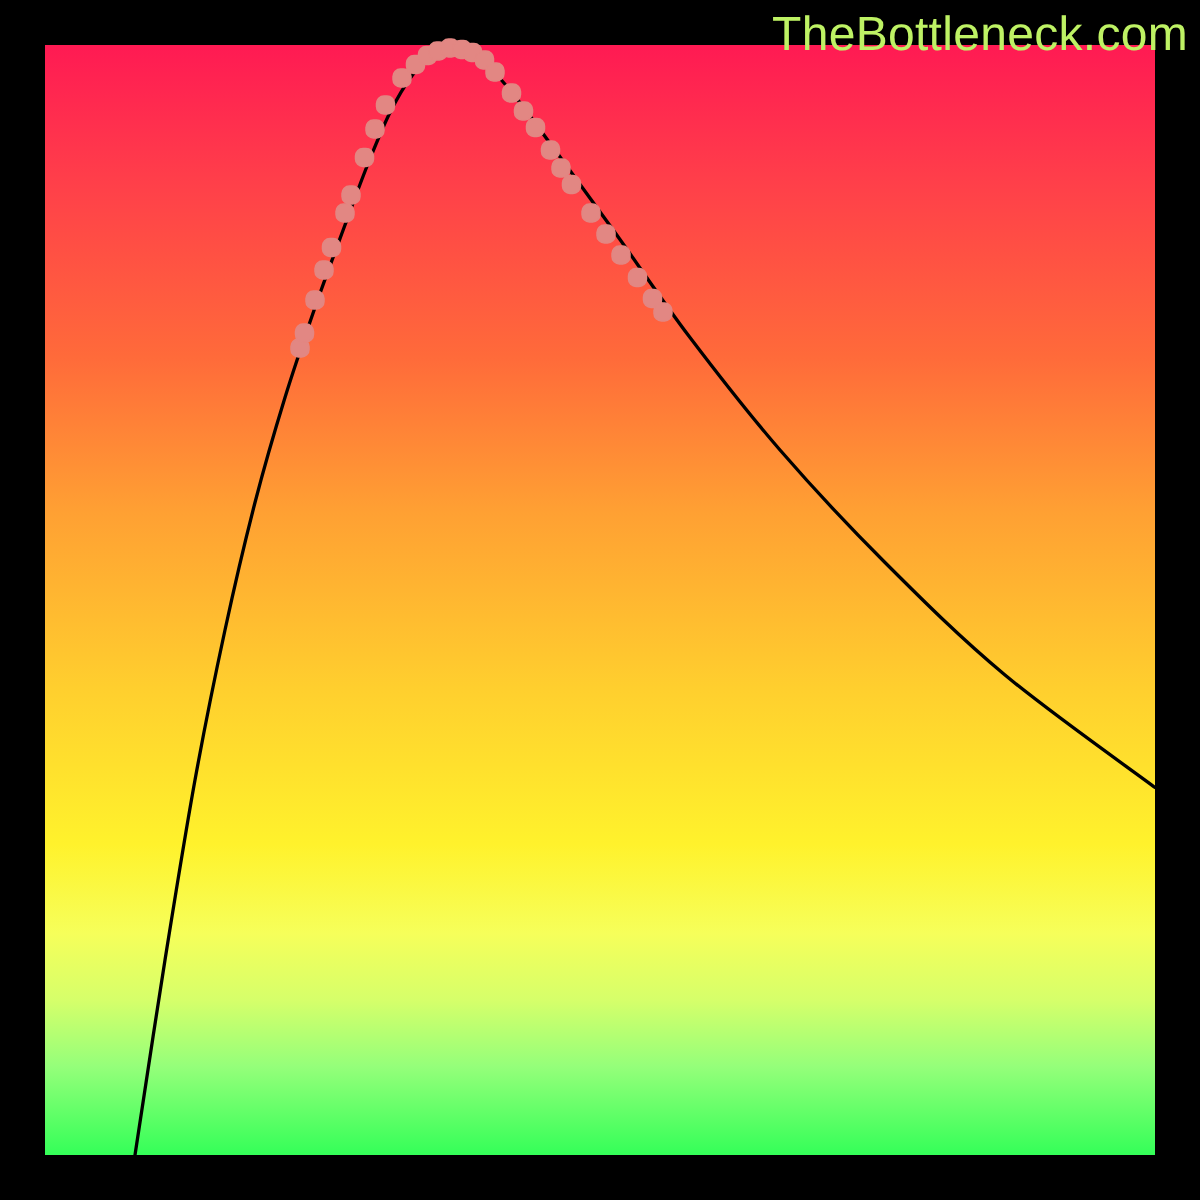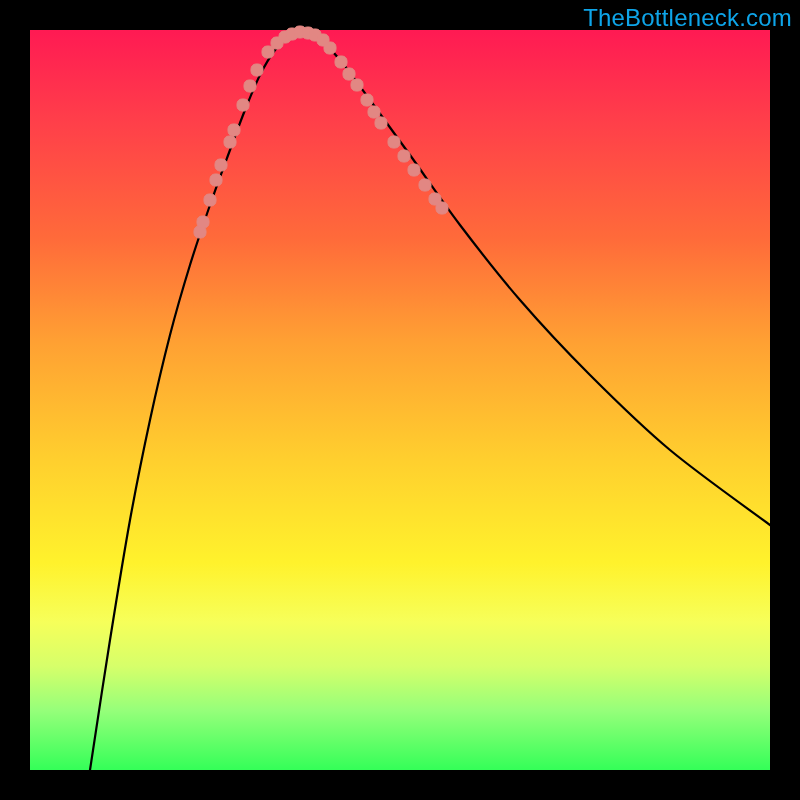--- a/index.html
+++ b/index.html
@@ -36,22 +36,22 @@
       #f6ff5a 80%,
       #d6ff6a 86%,
       #95ff7a 92%,
       #34ff58 100%
     );
   }
   .watermark {
     position: absolute;
     top: 4px;
     right: 8px;
-    color: #0ea5e9;
-    font-size: 24px;
+    color: #bef264;
+    font-size: 32px;
     letter-spacing: 0.2px;
     font-weight: 400;
     user-select: none;
   }
   svg.curve {
     position: absolute;
     top: 30px;
     left: 30px;
     width: 740px;
     height: 740px;

